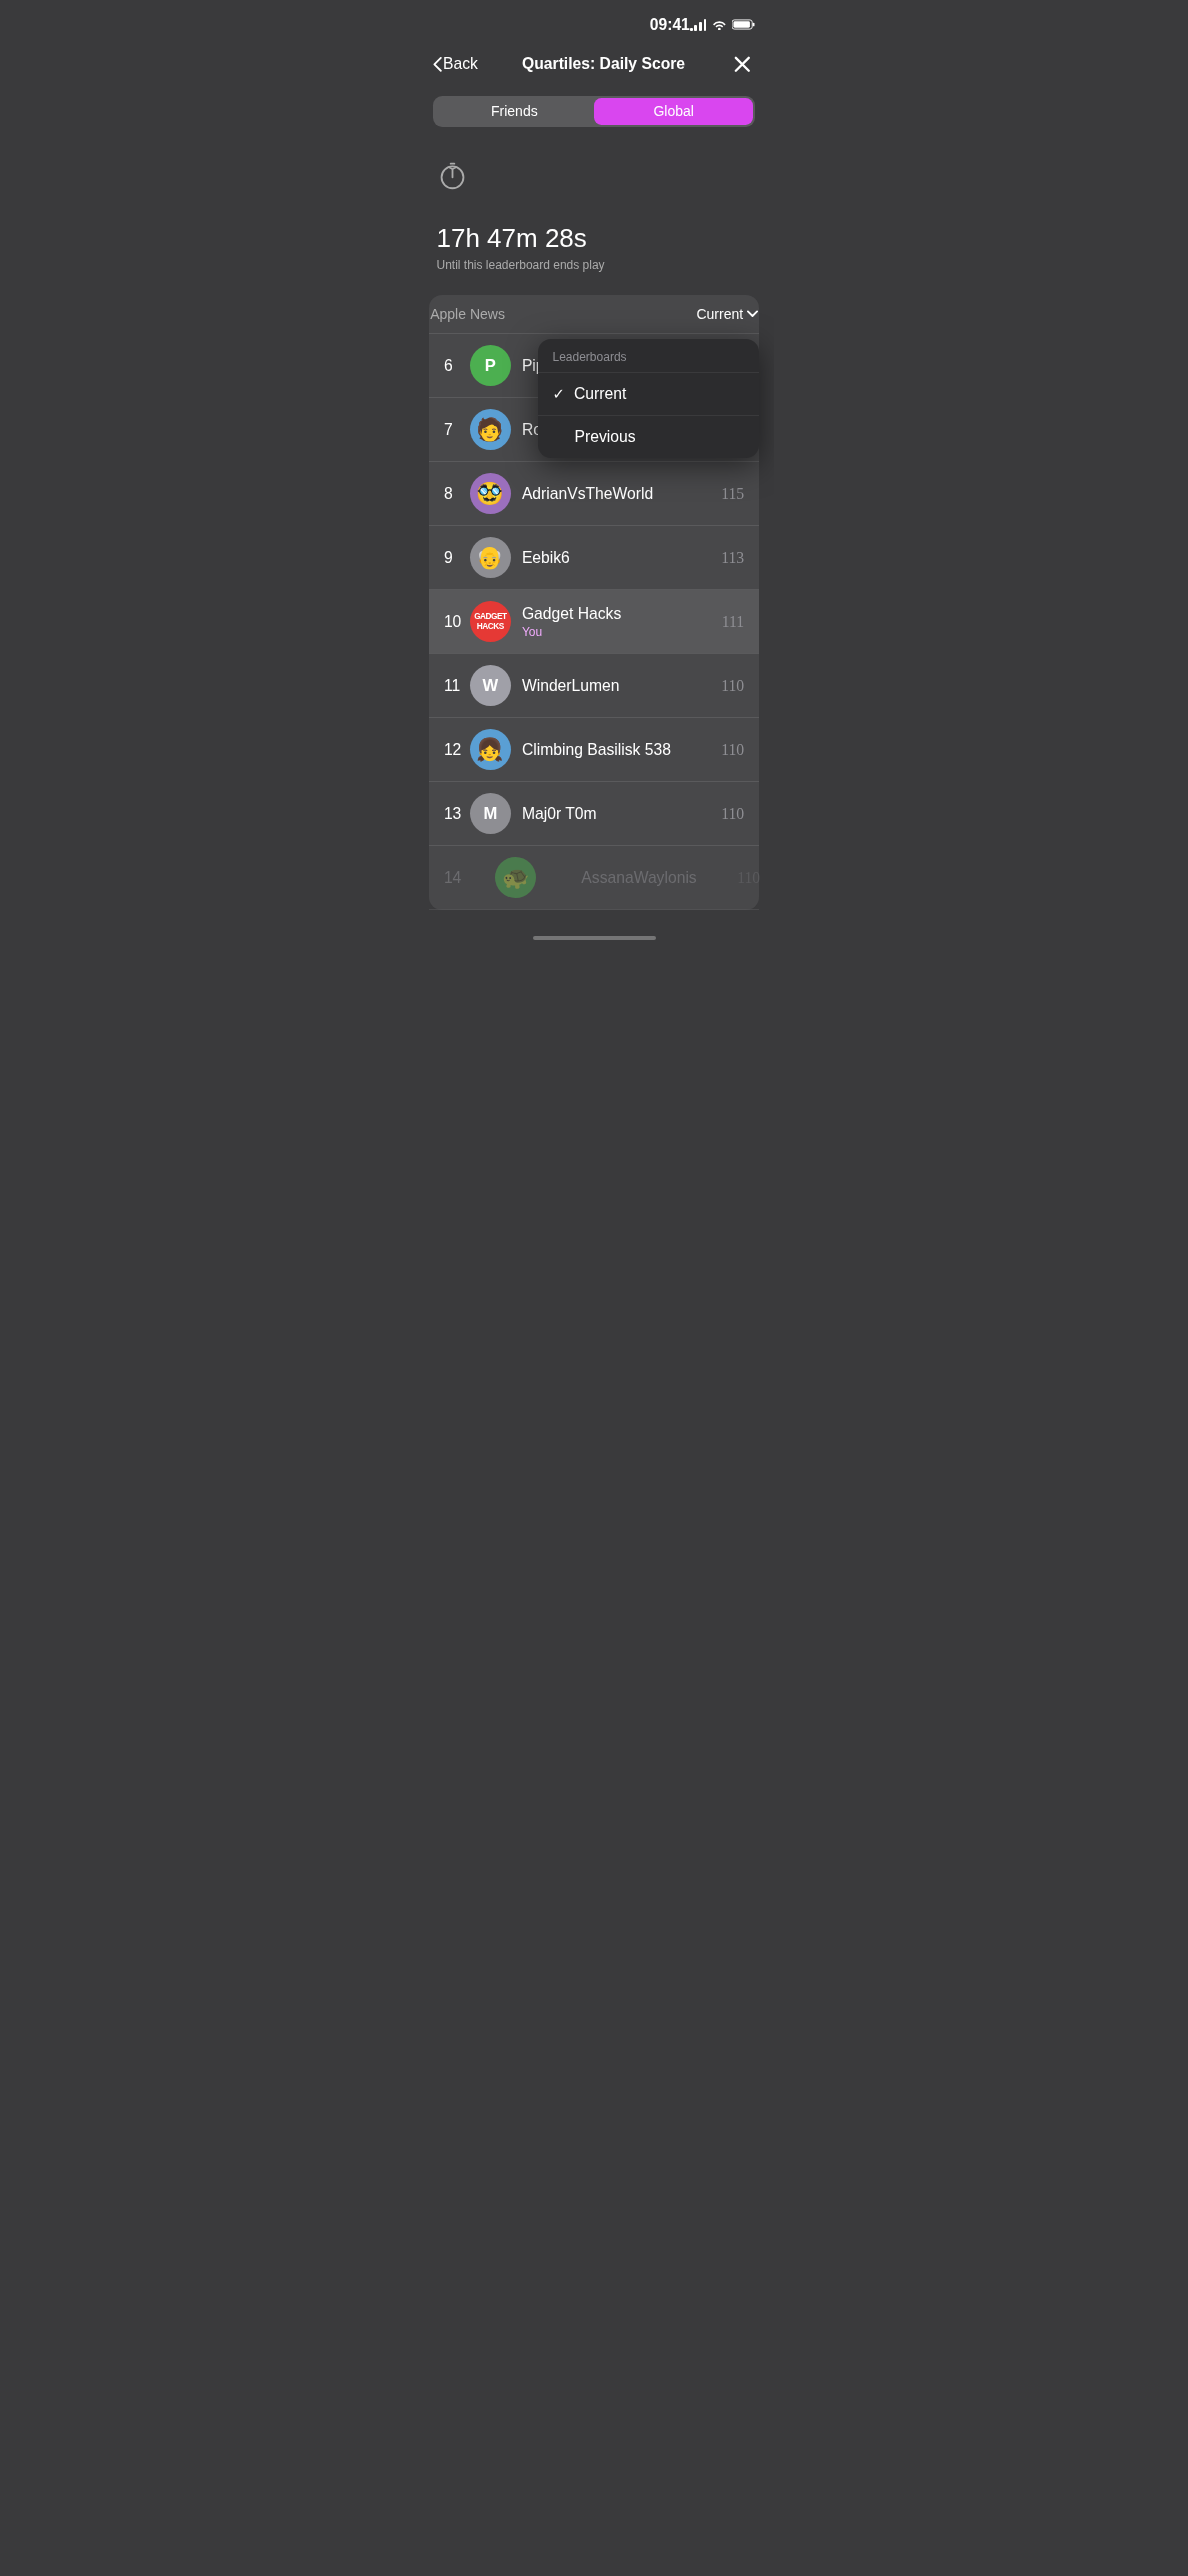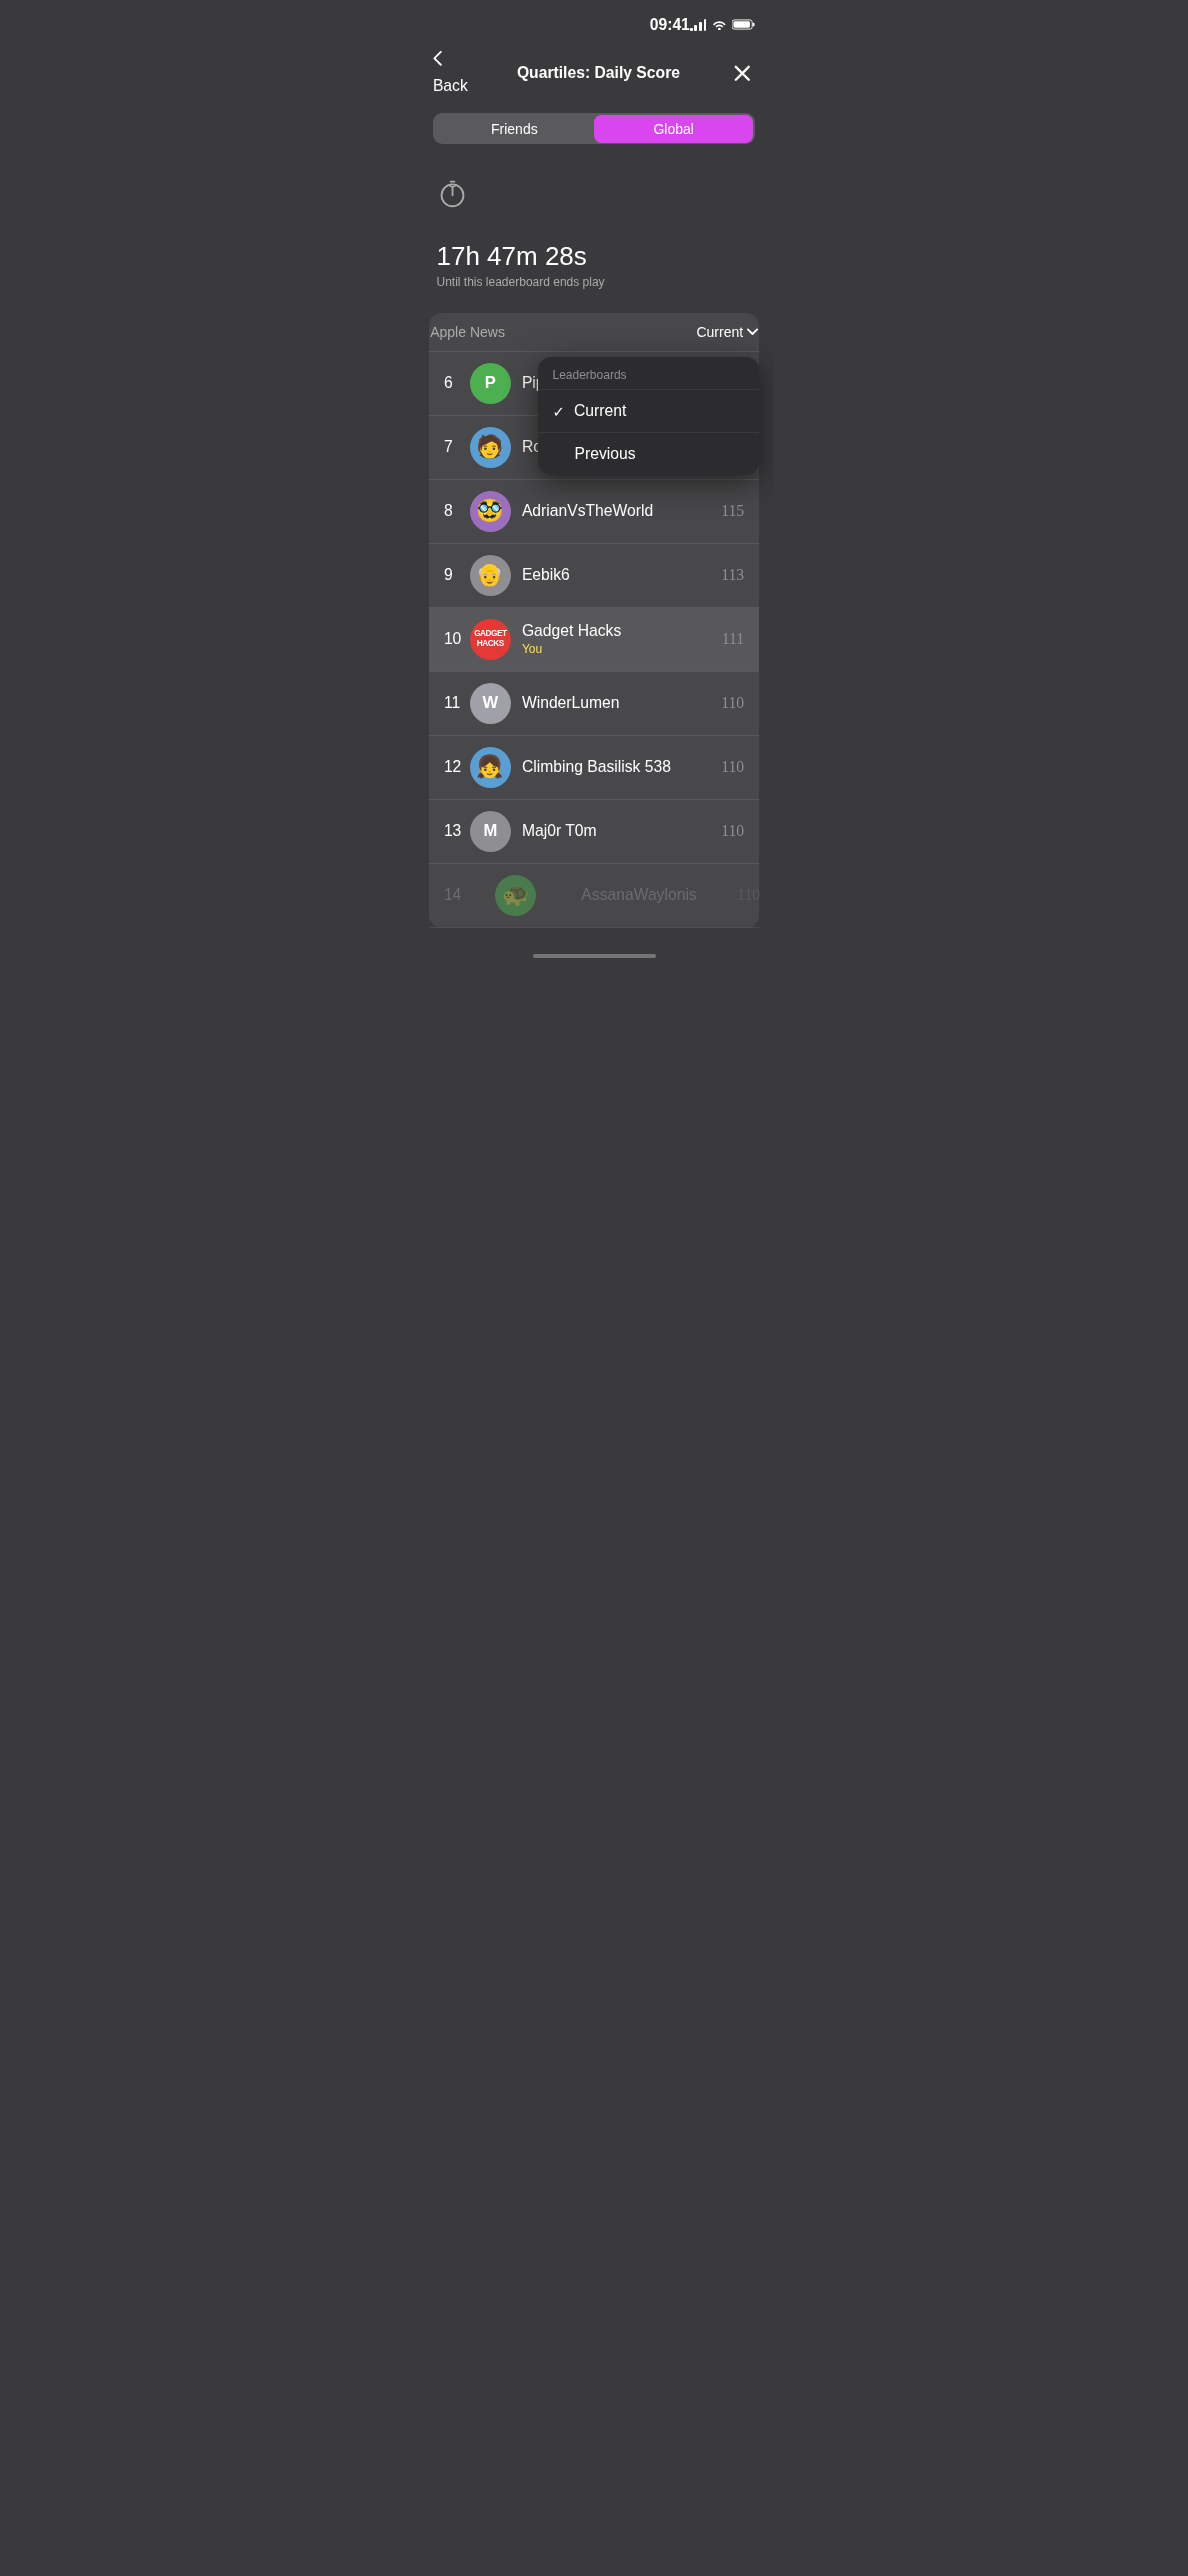--- a/index.html
+++ b/index.html
@@ -47,25 +47,25 @@
 
     
     .nav-header {
       display: flex;
       align-items: center;
       justify-content: space-between;
       padding: 7.4px 18.4px 14.7px;
     }
     .back-btn {
       display: flex;
-      gap: 11px;
+      align-items: center;
+      gap: 1px;
       color: #fff;
       font-size: 15.7px;
       cursor: pointer;
-      flex-direction: column;
     }
     .nav-title {
       font-size: 15.7px;
       font-weight: 600;
       color: #fff;
     }
     .close-btn {
       color: #fff;
       font-size: 16.6px;
       font-weight: 300;
@@ -202,21 +202,21 @@
     .player-name {
       font-size: 15.7px;
       font-weight: 400;
       color: #fff;
     }
     .player-name.faded {
       color: #8e8e93;
     }
     .player-sublabel {
       font-size: 12px;
-      color: #fde047;
+      color: #f0abfc;
       margin-top: 1.8px;
     }
     .player-score {
       font-size: 15.7px;
       color: #8e8e93;
       min-width: 29.5px;
       text-align: right;
       font-family: Liberation Serif, serif;
     }
     .player-score.faded {

